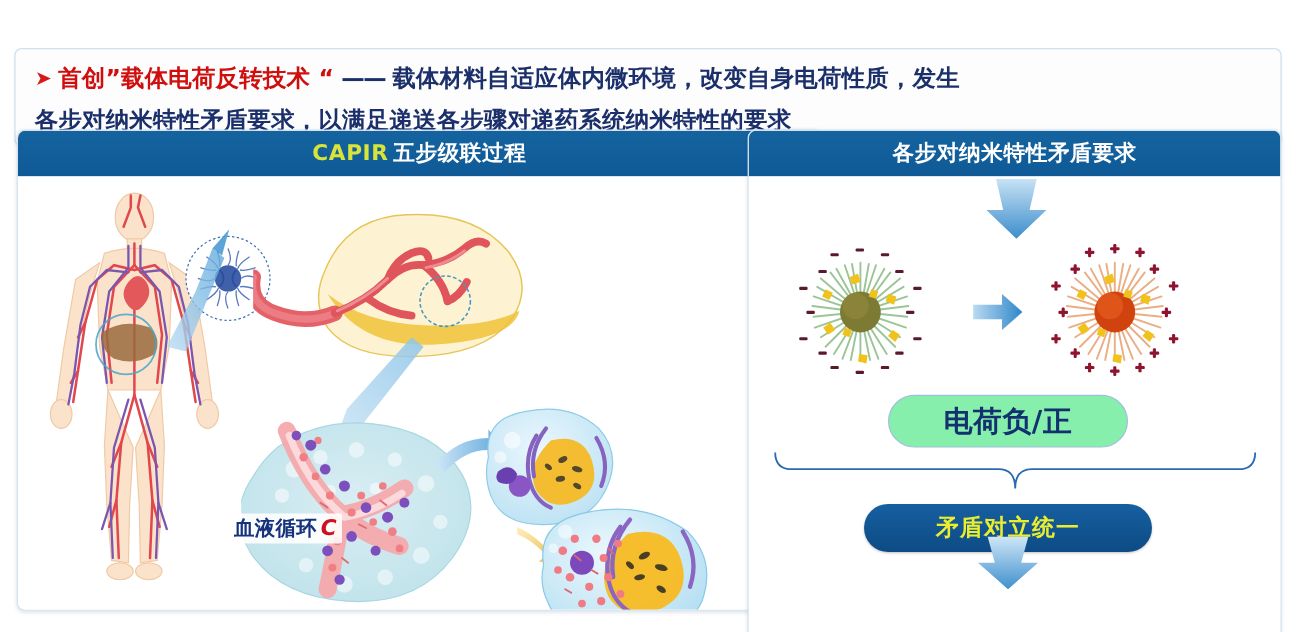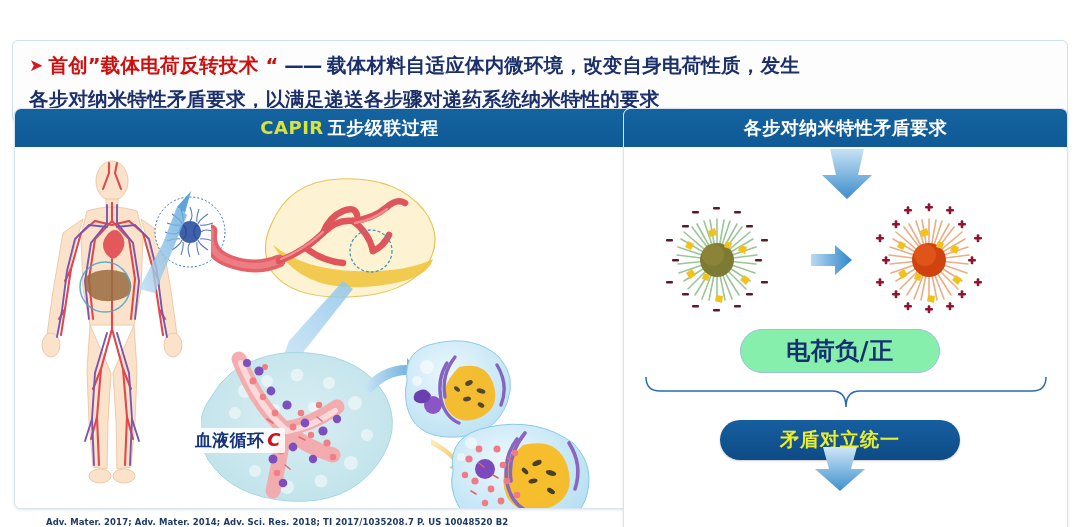--- a/index.html
+++ b/index.html
@@ -660,15 +660,14 @@
           </linearGradient>
             </defs>
           <path d="M12 0 L46 0 L40 22 L54 22 L29 44 L4 22 L18 22 Z" fill="url(#da2)"></path>
         </svg>
       </div>
 
 
     </div>
   </div>
 
-  <div class="footer-cite">Adv. Mater. 2017; Adv. Mater. 2014; Adv. Sci. Res. 2018; TI 2017/1035208.7 P. US 10048520 B2</div>
 
 </div>
 
 </body></html>

